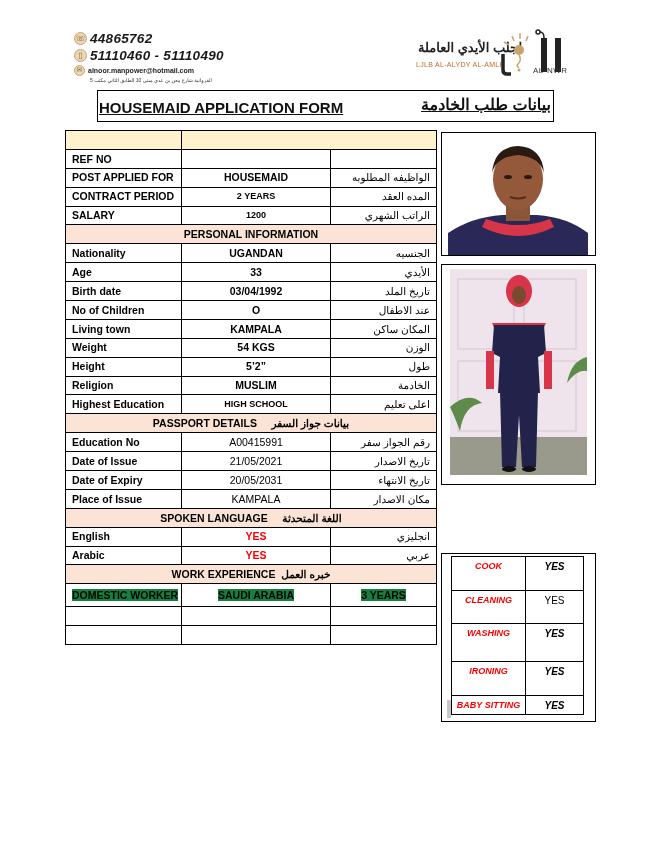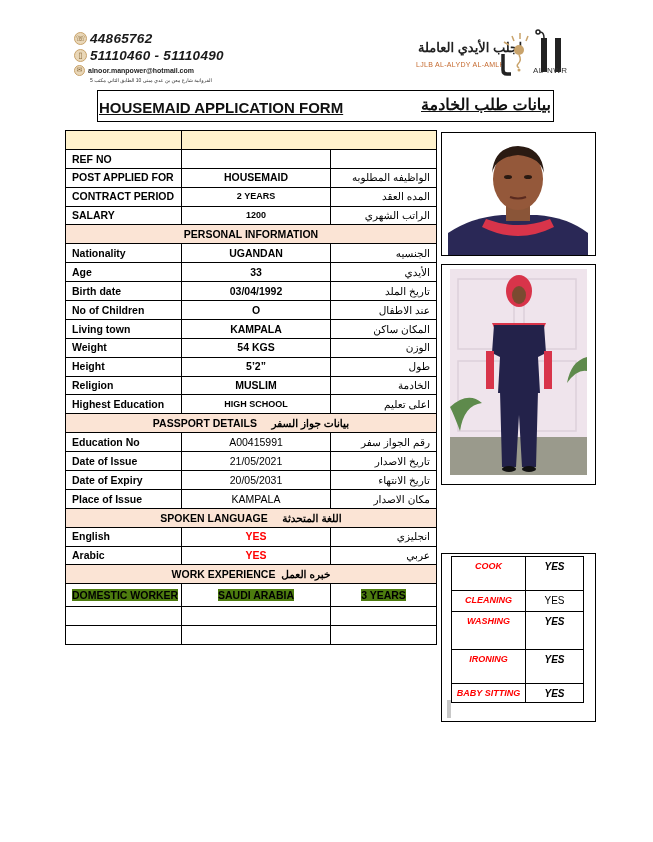--- a/index.html
+++ b/index.html
@@ -52,21 +52,21 @@
   }
   td.lbl { font-weight: bold; text-align: left; }
   td.val { font-weight: bold; text-align: center; }
   td.val.small { font-size: 9px; }
   td.ar { text-align: right; direction: rtl; font-size: 10px; }
   td.sec { background: #fbe4d5; text-align: center; font-weight: bold; }
   td.top-y { background: #fff2cc; }
   td.red { color: #ff0000; font-size: 9.5px; }
   td.lbl.norm { font-weight: normal; }
   tr.tall td { height: 23px; }
-  .hl { background: #4d7c0f; }
+  .hl { background: #15803d; }
   td.exp { font-size: 9.5px; font-weight: bold; }
   .period-link { text-decoration: underline; text-decoration-color: #2f5ee0; font-weight: bold; }
 
   
   .photo-frame { border: 1px solid #000; background: #fff; }
   .photo1 { left: 441px; top: 132px; width: 155px; height: 124px; }
   .photo2 { left: 441px; top: 264px; width: 155px; height: 221px; }
 
   
   .skills-frame { left: 441px; top: 553px; width: 155px; height: 169px; border: 1px solid #000; }
@@ -327,21 +327,21 @@
   <table class="skills">
     <colgroup>
         <col style="width:74px">
         <col style="width:58px">
       </colgroup>
     <tbody id="skill-rows">
         <tr style="height: 34px;">
           <td class="sk-name">COOK</td>
           <td class="sk-val">YES</td>
         </tr>
-        <tr style="height: 21px;">
+        <tr style="height: 33px;">
           <td class="sk-name">CLEANING</td>
           <td class="sk-val plain">YES</td>
         </tr>
         <tr style="height: 38px;">
           <td class="sk-name">WASHING</td>
           <td class="sk-val">YES</td>
         </tr>
         <tr style="height: 34px;">
           <td class="sk-name">IRONING</td>
           <td class="sk-val">YES</td>

